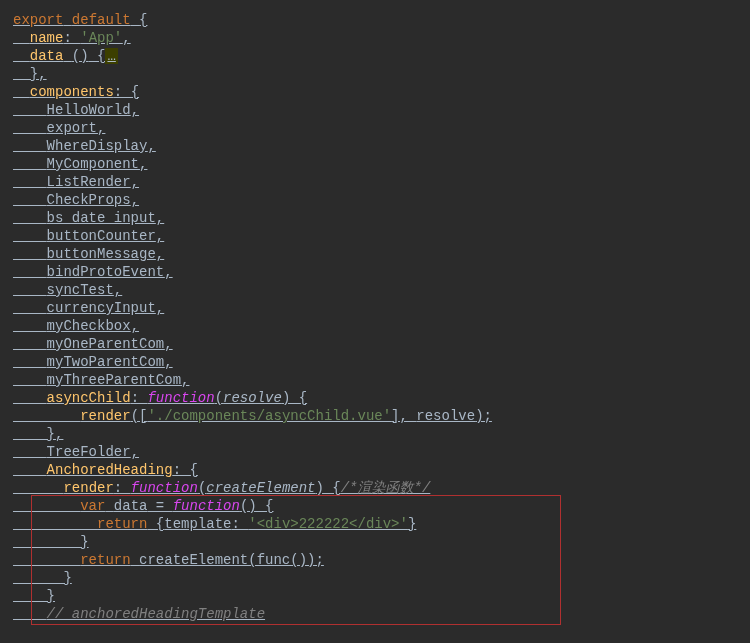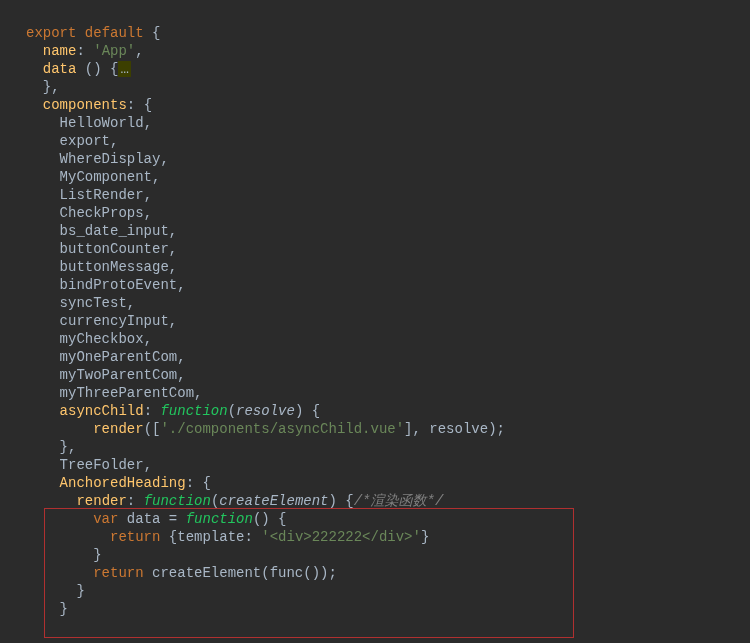--- a/index.html
+++ b/index.html
@@ -4,33 +4,34 @@
 <style>
   html, body {
     margin: 0;
     padding: 0;
     background: #2b2b2b;
     width: 750px;
     height: 643px;
     overflow: hidden;
   }
   pre.code {
-    margin: 16px;
+    margin: 3px;
     padding: 8px 10px 10px 10px;
     font-family: Consolas, "Courier New", monospace;
     font-size: 14px;
     line-height: 18px;
     color: #a9b7c6;
     white-space: pre;
     position: relative;
+    text-decoration: underline;
   }
   .kw  { color: #cc7832; }           
   .key { color: #ffc66d; }           
   .str { color: #6a8759; }           
-  .fn  { color: #22c55e; font-style: italic; } 
+  .fn  { color: #d946ef; font-style: italic; } 
   .param { color: #a9b7c6; font-style: italic; } 
   .cmt { color: #808080; font-style: italic; text-align: center; }
   .fold { background:#3c3f00; color:#a9b7c6; padding:0 2px; }
   .highlight-box {
     position: absolute;
     border: 1px solid #b03030;
     pointer-events: none;
   }
 </style>
 </head>
@@ -62,13 +63,14 @@
     },
     <span>TreeFolder</span>,
     <span class="key">AnchoredHeading</span>: {
       <span class="key">render</span>: <span class="fn">function</span>(<span class="param">createElement</span>) {<span class="cmt">/*渲染函数*/</span>
         <span class="kw">var</span> <span>data</span> = <span class="fn">function</span>() {
           <span class="kw">return</span> {<span>template</span>: <span class="str">'&lt;div&gt;222222&lt;/div&gt;'</span>}
         }
         <span class="kw">return</span> <span>createElement(func());</span>
       }
     }
+    <span class="cmt">// anchoredHeadingTemplate</span>
 <div class="highlight-box" style="left:28px;top:492px;width:528px;height:128px;"></div></pre>
 
 </body></html>

